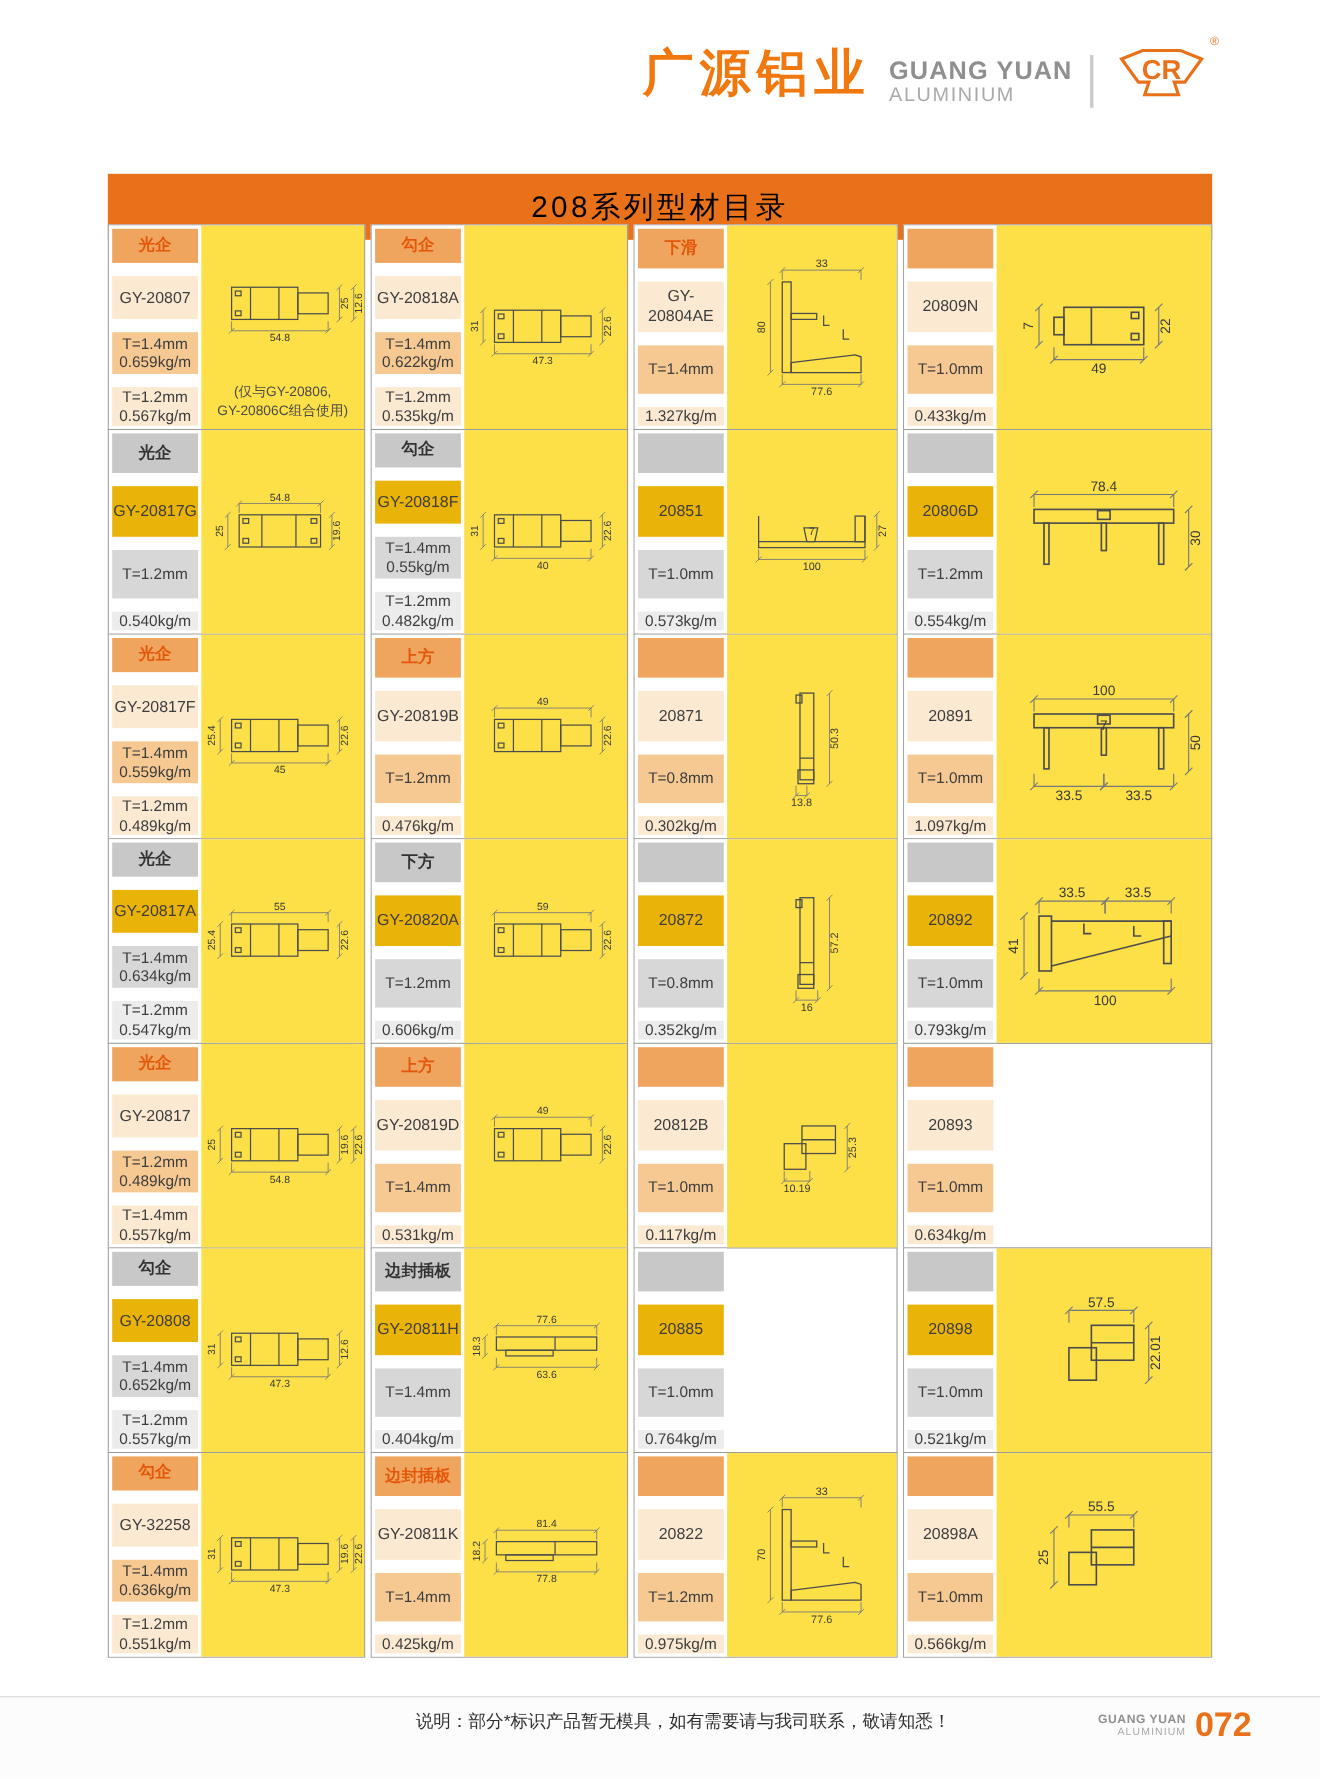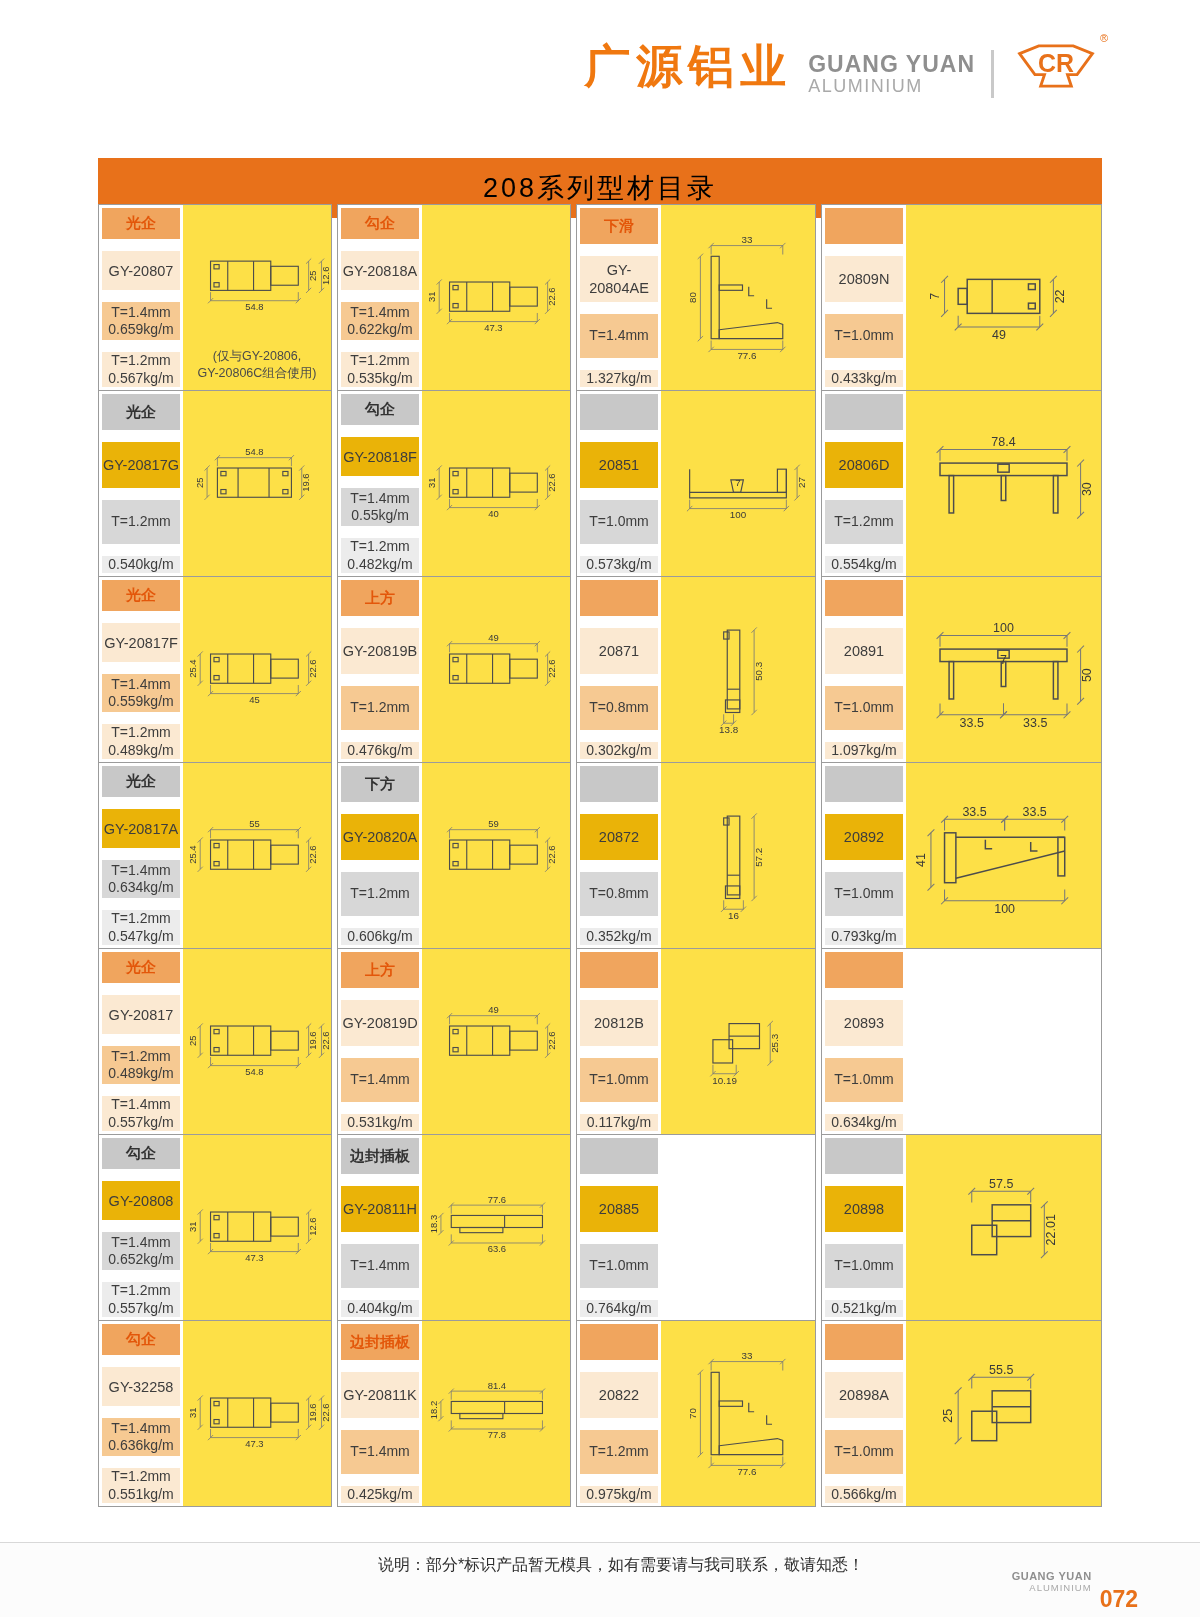--- a/index.html
+++ b/index.html
@@ -54,21 +54,21 @@
   .dim{stroke:#777;stroke-width:0.9;}
   .dimtxt{font-size:11px;fill:#3a3a3a;font-family:inherit;}
 
   
   .footer{position:absolute;left:0;top:1542px;width:1200px;height:75px;border-top:1px solid #d8d8d8;background:#fcfcfc;}
   .note-text{position:absolute;left:0;right:0;top:12px;text-align:center;font-size:16px;color:#2e2e2e;margin-left:42px;}
   .pageblock{position:absolute;right:62px;top:7px;display:flex;align-items:center;gap:8px;}
   .mini-brand{text-align:right;}
   .mb1{font-size:11px;font-weight:700;color:#8f8f8f;letter-spacing:.5px;}
   .mb2{font-size:9.5px;color:#a8a8a8;letter-spacing:1px;}
-  .pagenum{font-size:23px;font-weight:700;color:#E8711A;margin-top:36px;}
+  .pagenum{font-size:31px;font-weight:700;color:#E8711A;}
 </style>
 </head>
 <body>
 
 <div class="page">
 
   <div class="brand-row">
     <span class="brand-cn">广源铝业</span>
     <div class="brand-en">
       <div class="en1">GUANG YUAN</div>

